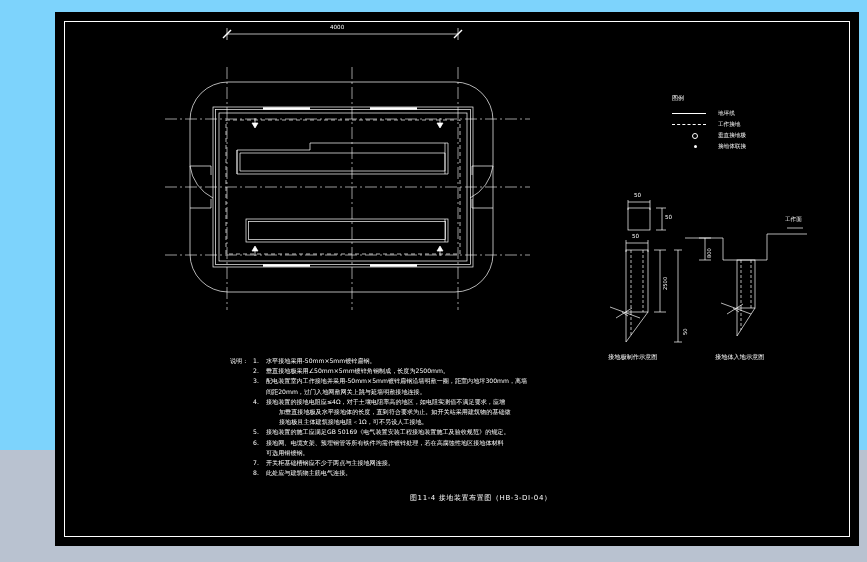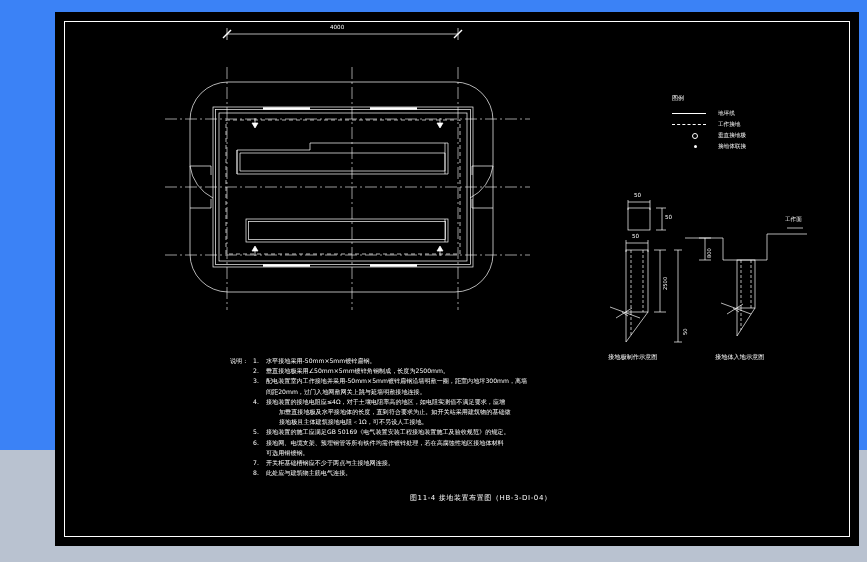--- a/index.html
+++ b/index.html
@@ -1,17 +1,17 @@
 <!DOCTYPE html>
 <html><head>
 <meta charset="utf-8">
 <style>
   html,body{margin:0;padding:0;background:#b9c2d0;}
   body{width:867px;height:562px;overflow:hidden;font-family:"DejaVu Sans","Liberation Sans",sans-serif;}
-  #root{position:relative;width:867px;height:450px;background:#3b82f6;}
+  #root{position:relative;width:867px;height:450px;background:#7dd3fc;}
   
   #sheet{position:absolute;left:55px;top:12px;width:804px;height:534px;background:#000;}
   #inner-border{position:absolute;left:9px;top:9px;width:786px;height:516px;border:1px solid #ffffff;box-sizing:border-box;}
   .dwg{position:absolute;color:#fff;}
   svg{display:block;overflow:visible;}
   #notes{position:absolute;left:175px;top:344px;width:420px;color:#fff;}
   #notes .nrow{display:flex;align-items:flex-start;font-size:6.1px;line-height:10.2px;white-space:nowrap;}
   #notes .nidx{width:13px;flex:0 0 13px;text-align:left;}
   #notes .ntxt{flex:1 1 auto;}
   #notes .cont{padding-left:13px;font-size:6.1px;line-height:10.2px;white-space:nowrap;}

